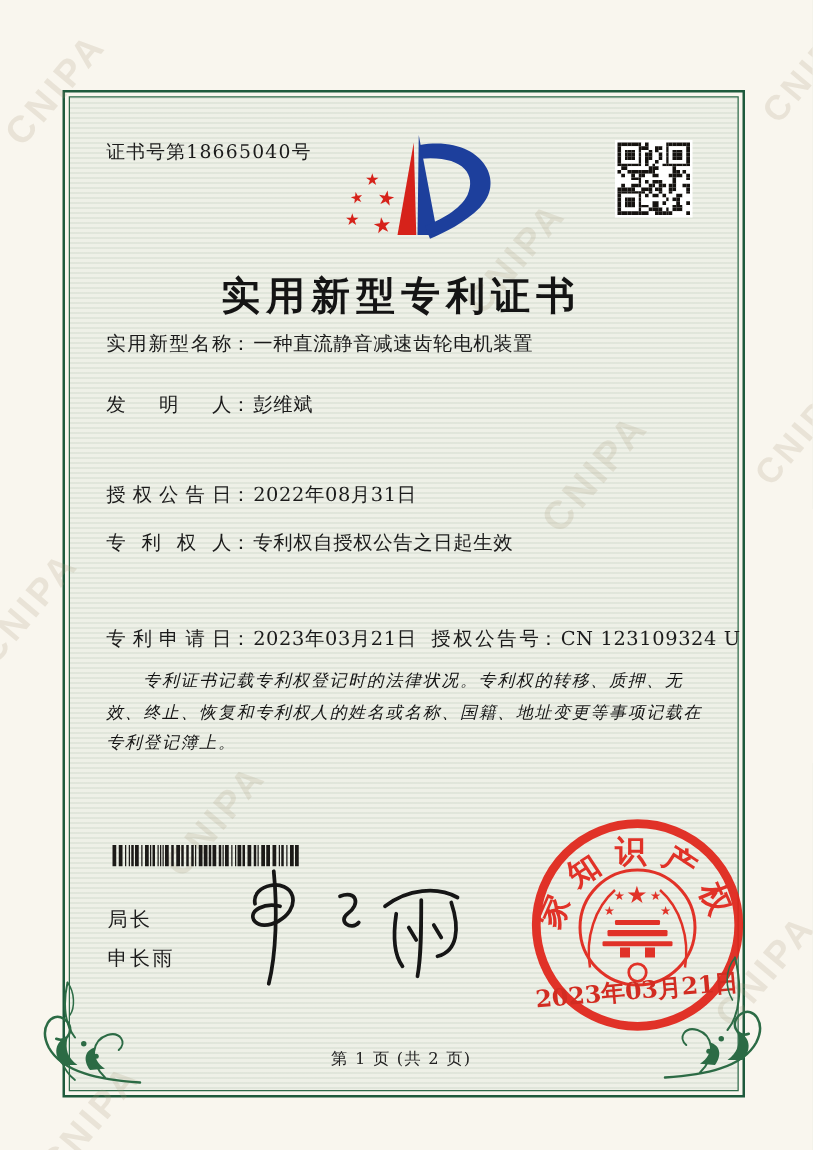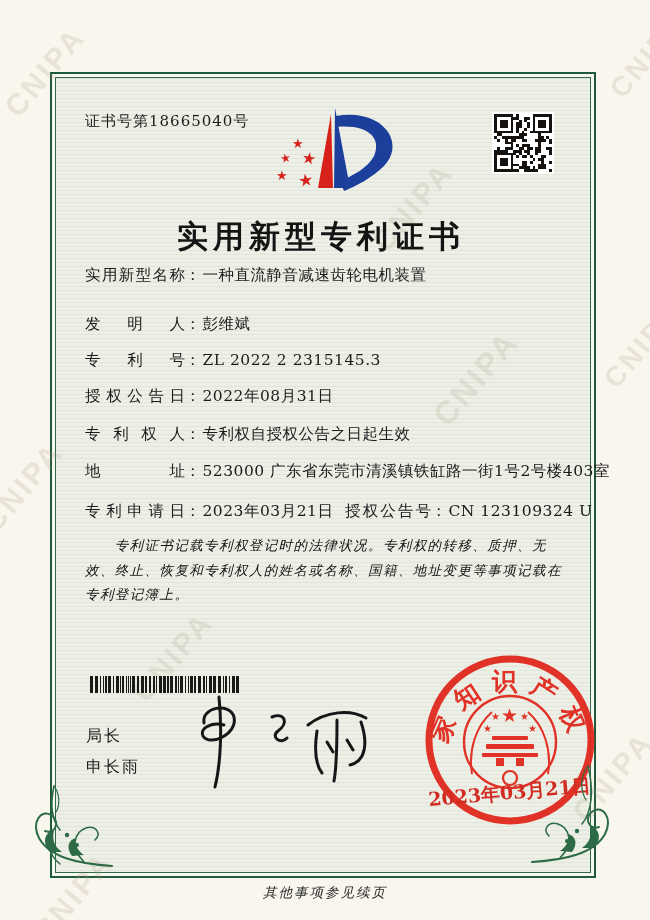--- a/index.html
+++ b/index.html
@@ -574,31 +574,25 @@
   </div>
 
   <div class="title">实用新型专利证书</div>
 
   <div class="row" style="top:314px">
     <span class="flabel">发明人</span><span class="fcolon">：</span><span class="fvalue">彭维斌</span>
   </div>
   <div class="row" style="top:265px">
     <span class="flabel">实用新型名称</span><span class="fcolon">：</span><span class="fvalue">一种直流静音减速齿轮电机装置</span>
   </div>
-  <div class="row" style="top:350px">
-    <span class="flabel">专利号</span><span class="fcolon">：</span><span class="fvalue">ZL 2022 2 2315145.3</span>
-  </div>
   <div class="row" style="top:386px">
     <span class="flabel">授权公告日</span><span class="fcolon">：</span><span class="fvalue">2022年08月31日</span>
   </div>
   <div class="row" style="top:424px">
     <span class="flabel">专利权人</span><span class="fcolon">：</span><span class="fvalue">专利权自授权公告之日起生效</span>
-  </div>
-  <div class="row" style="top:461px">
-    <span class="flabel">地址</span><span class="fcolon">：</span><span class="fvalue">523000 广东省东莞市清溪镇铁缸路一街1号2号楼403室</span>
   </div>
   <div class="row" style="top:501px">
     <span class="flabel">专利申请日</span><span class="fcolon">：</span><span class="fvalue">2023年03月21日</span>
     <span class="g2">
       <span class="flabel short">授权公告号</span><span class="fcolon">：</span><span class="fvalue">CN 123109324 U</span>
     </span>
   </div>
 
   <div class="paras">
     <p>专利证书记载专利权登记时的法律状况。专利权的转移、质押、无效、终止、恢复和专利权人的姓名或名称、国籍、地址变更等事项记载在专利登记簿上。</p>
@@ -690,15 +684,15 @@
     <g fill="#e02318">
       <rect x="70" y="84" width="36" height="4" rx="1"></rect>
       <rect x="64" y="92" width="48" height="5" rx="1"></rect>
       <rect x="60" y="101" width="56" height="4" rx="1"></rect>
       <rect x="74" y="106" width="8" height="8"></rect>
       <rect x="94" y="106" width="8" height="8"></rect>
     </g>
     <text x="88" y="147" text-anchor="middle" font-size="19" font-weight="bold" fill="#d01d12" font-family="DejaVu Serif, serif" transform="rotate(-5 88 147)">2023年03月21日</text>
   </svg>
 
-  <div class="cont-note">其他事项参见续页</div>
+  <div class="footer-page">第 1 页 (共 2 页)</div>
 
 </div>
 
 </body></html>

